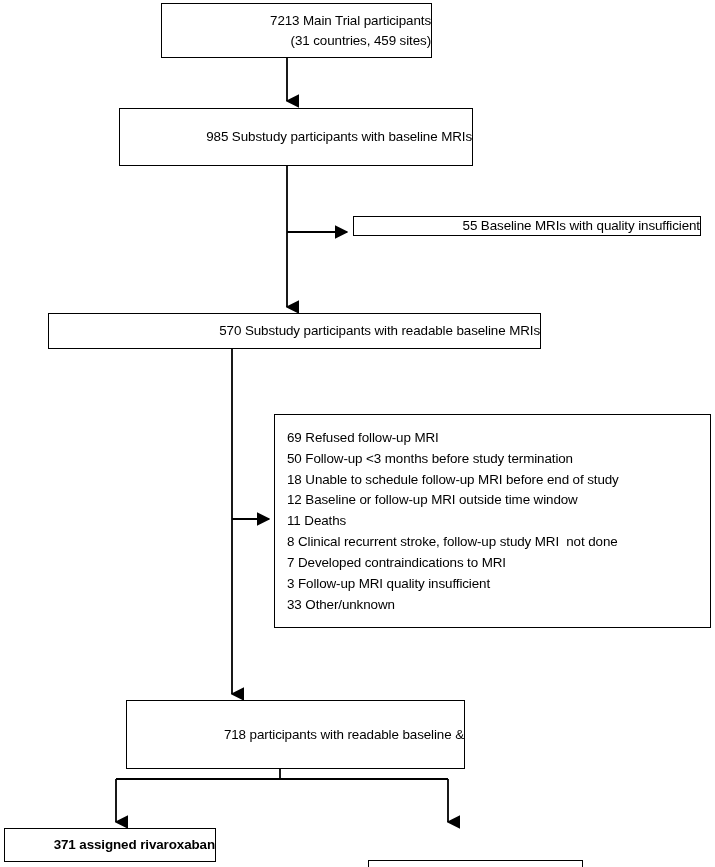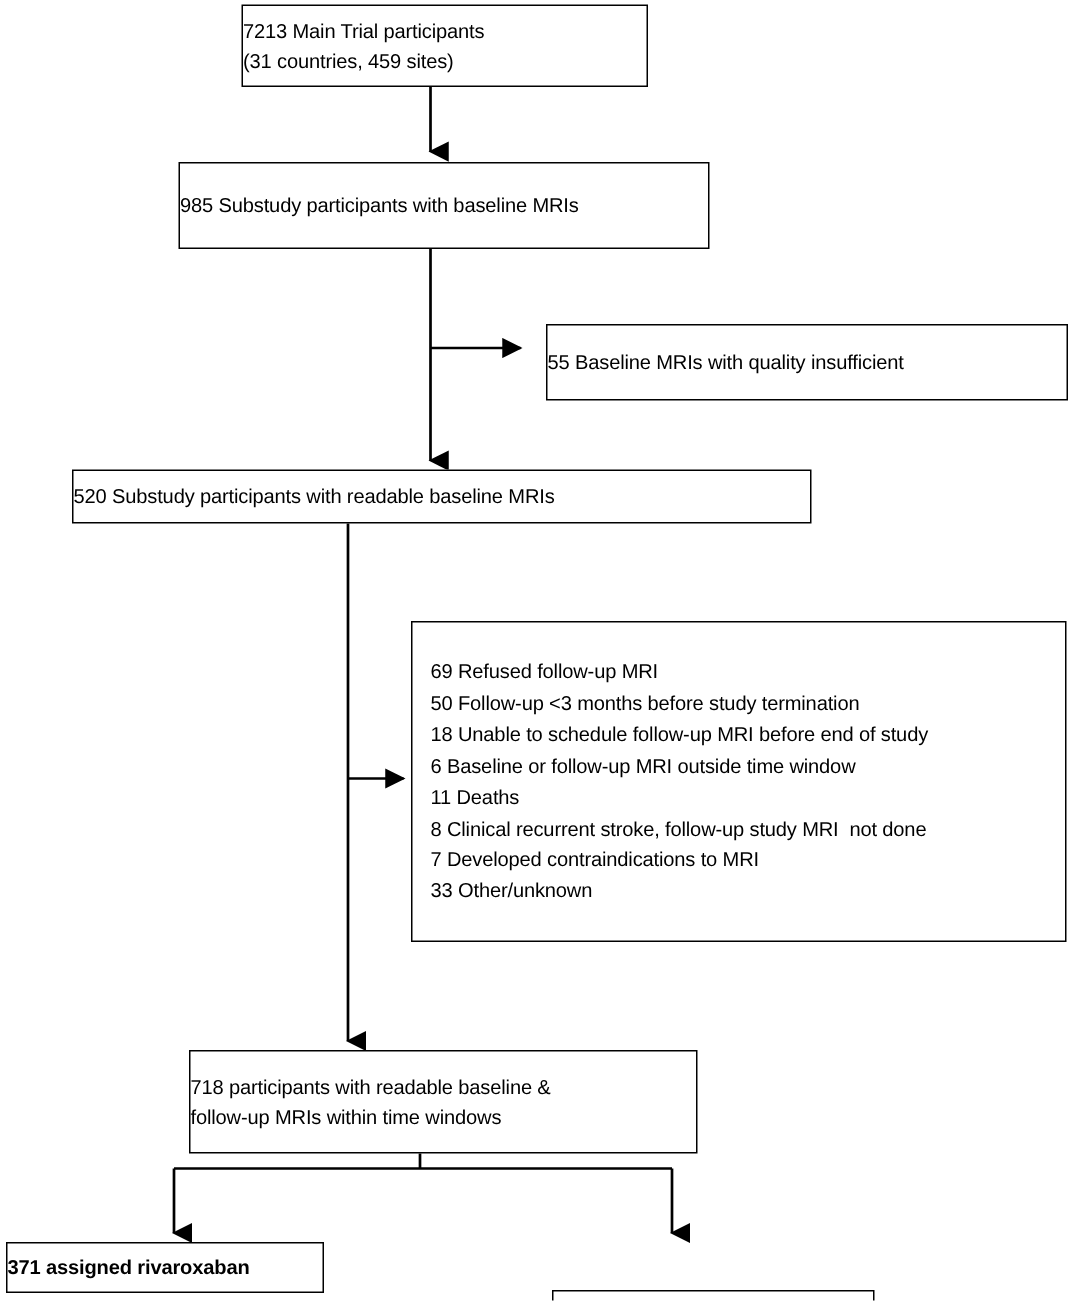--- a/index.html
+++ b/index.html
@@ -22,21 +22,21 @@
     width: 715px;
     height: 867px;
   }
   .node {
     position: absolute;
     box-sizing: border-box;
     border: 1.6px solid #000000;
     background: #ffffff;
     display: flex;
     flex-direction: column;
-    align-items: flex-start;
+    align-items: flex-end;
     justify-content: center;
     text-align: center;
     font-size: 13.4px;
     line-height: 1.45;
     letter-spacing: -0.1px;
     z-index: 2;
   }
   .node.left-align {
     align-items: flex-start;
     text-align: left;
@@ -90,42 +90,42 @@
 
   <div class="node" style="left:161px; top:3px; width:271px; height:55px;">
     <span class="line">7213 Main Trial participants</span>
     <span class="line">(31 countries, 459 sites)</span>
   </div>
 
   <div class="node" style="left:119px; top:108px; width:354px; height:58px;">
     <span class="line">985 Substudy participants with baseline MRIs</span>
   </div>
 
-  <div class="node" style="left:364px; top:216px; width:348px; height:51px;">
+  <div class="node" style="left:353px; top:216px; width:348px; height:20px;">
     <span class="line">55 Baseline MRIs with quality insufficient</span>
   </div>
 
   <div class="node" style="left:48px; top:313px; width:493px; height:36px;">
-    <span class="line">520 Substudy participants with readable baseline MRIs</span>
+    <span class="line">570 Substudy participants with readable baseline MRIs</span>
   </div>
 
   <div class="node left-align exclusion-list" style="left:274px; top:414px; width:437px; height:214px;">
     <span class="line">69 Refused follow-up MRI</span>
     <span class="line">50 Follow-up &lt;3 months before study termination</span>
     <span class="line">18 Unable to schedule follow-up MRI before end of study</span>
-    <span class="line">6 Baseline or follow-up MRI outside time window</span>
+    <span class="line">12 Baseline or follow-up MRI outside time window</span>
     <span class="line">11 Deaths</span>
     <span class="line">8 Clinical recurrent stroke, follow-up study MRI  not done</span>
     <span class="line">7 Developed contraindications to MRI</span>
+    <span class="line">3 Follow-up MRI quality insufficient</span>
     <span class="line">33 Other/unknown</span>
   </div>
 
   <div class="node" style="left:126px; top:700px; width:339px; height:69px;">
     <span class="line">718 participants with readable baseline &amp;</span>
-    <span class="line">follow-up MRIs within time windows</span>
   </div>
 
   <div class="node" style="left:4px; top:828px; width:212px; height:34px;font-weight:bold;">
     <span class="line">371 assigned rivaroxaban</span>
   </div>
 
   <div class="node" style="left:368px; top:828px; width:215px; height:34px;margin-top:32px;">
     <span class="line">347 assigned aspirin</span>
   </div>
 

